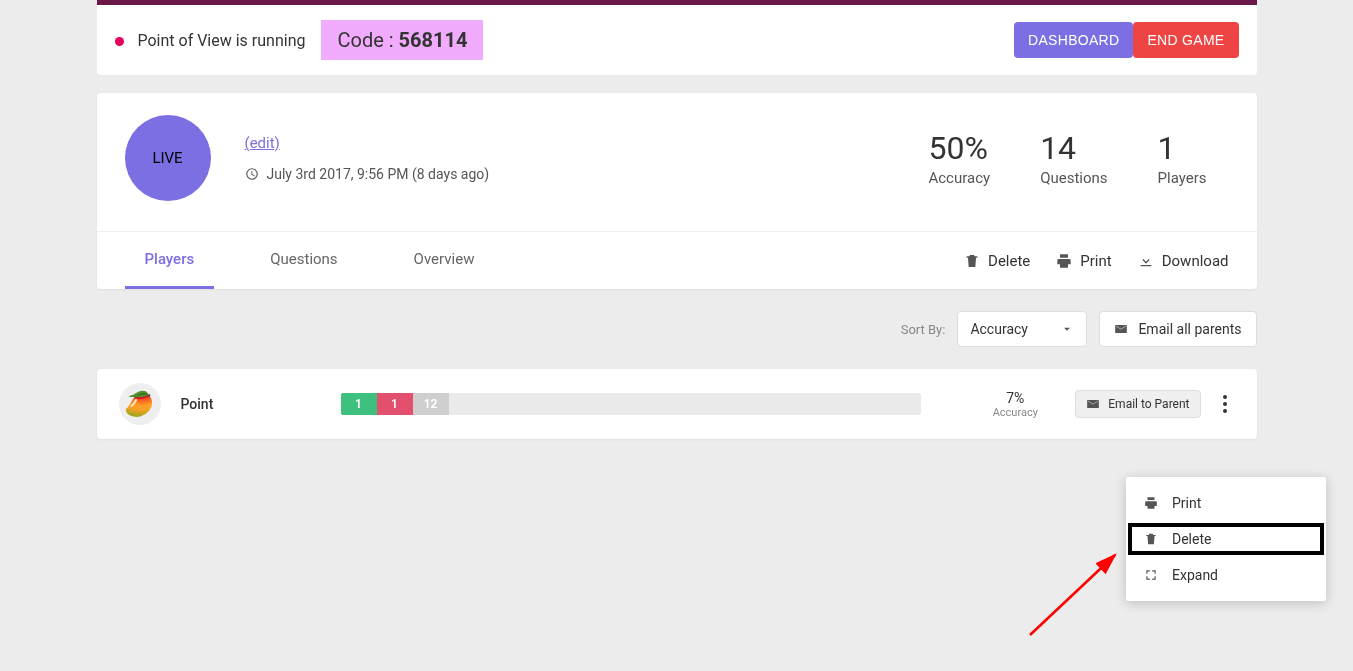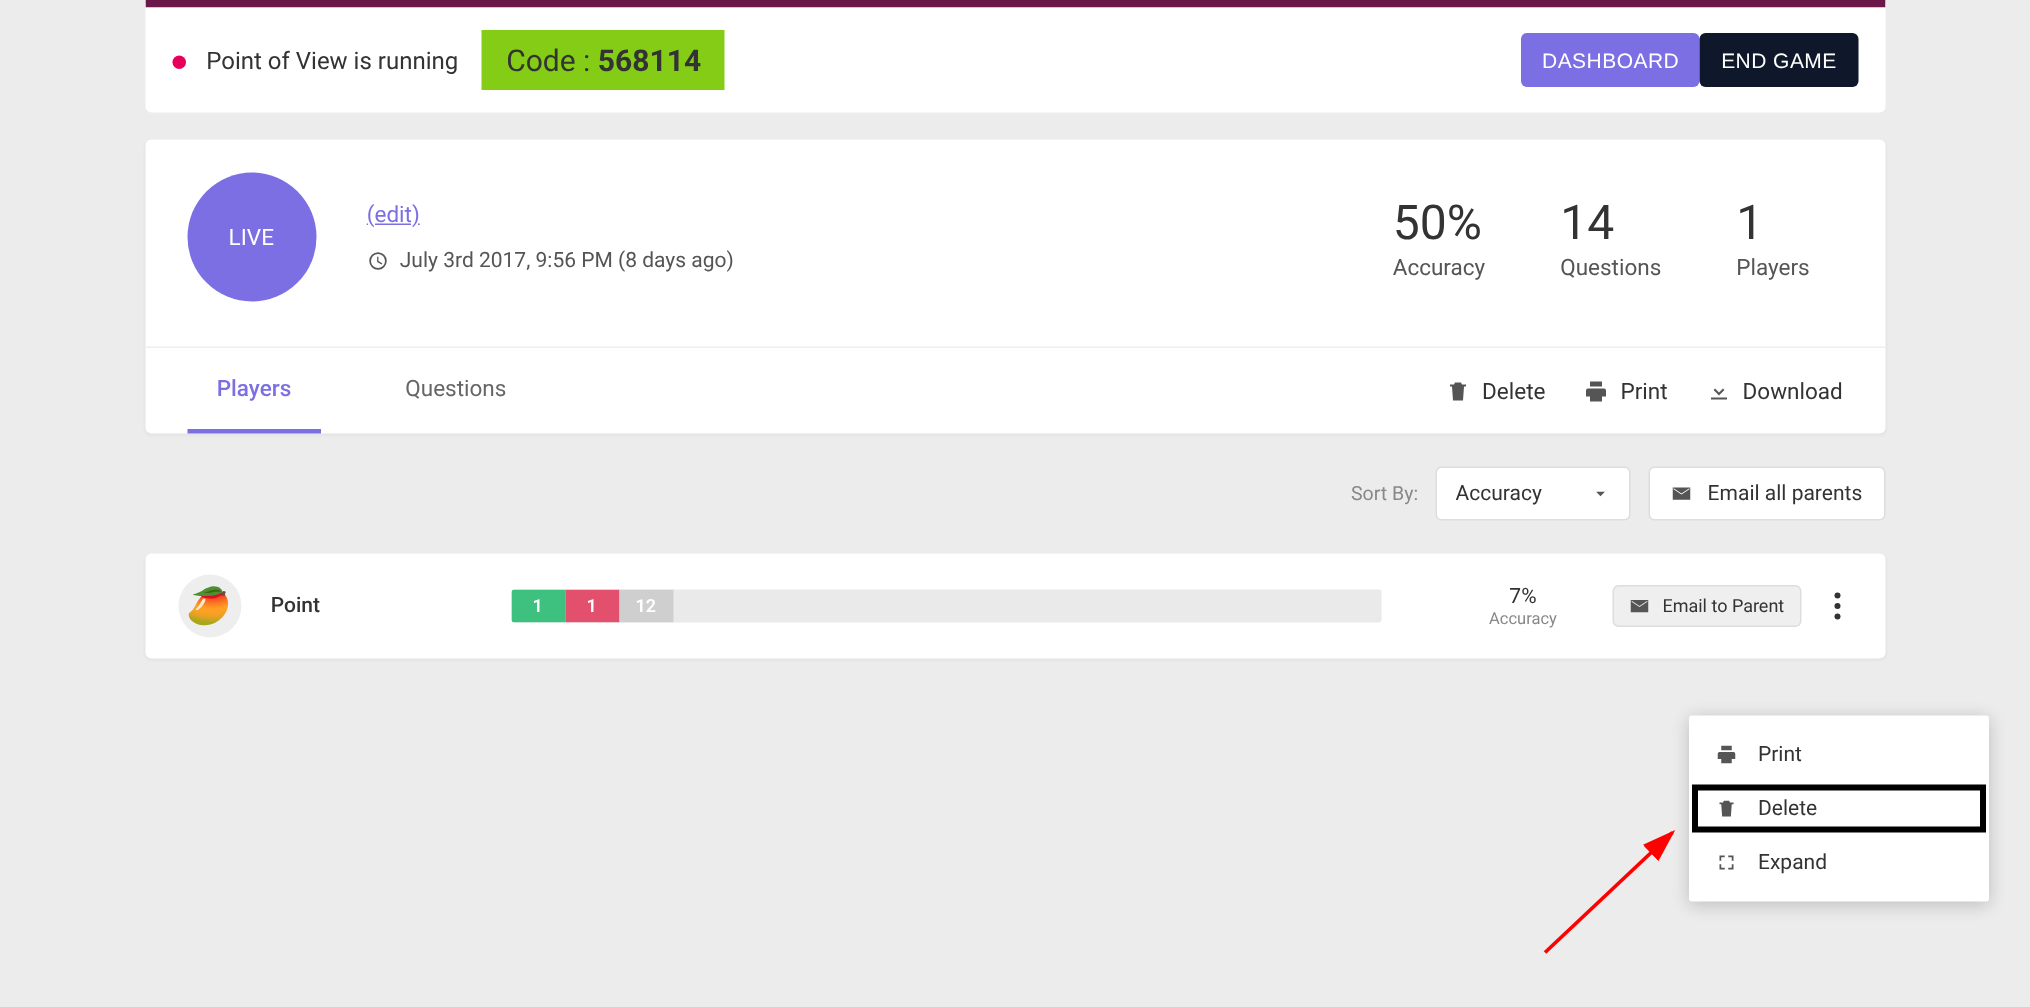--- a/index.html
+++ b/index.html
@@ -26,41 +26,41 @@
     justify-content: space-between;
     margin-bottom: 18px;
   }
   .top-left { display: flex; align-items: center; gap: 16px; }
   .running-dot {
     width: 9px; height: 9px; background: #e6005c; border-radius: 50%;
     display: inline-block; margin-right: 10px;
   }
   .running-text { font-size: 16px; color: #333; }
   .code-box {
-    background: #84cc16; padding: 8px 16px; font-size: 20px; color: #333;
+    background: #f0abfc; padding: 8px 16px; font-size: 20px; color: #333;
   }
   .code-box b { font-weight: 700; }
   .top-right { display: flex; gap: 0; }
   .btn {
     border: none; cursor: pointer; color: #fff; font-size: 14px; font-weight: 500;
     padding: 10px 14px; border-radius: 4px; letter-spacing: 0.3px;
   }
   .btn-purple { background: #7b6fe3; }
-  .btn-red { background: #0f172a; }
+  .btn-red { background: #ef4444; }
 
   .main-card {
     background: #fff; border-radius: 4px; margin-bottom: 22px;
     box-shadow: 0 1px 3px rgba(0,0,0,0.05);
   }
   .card-top {
     display: flex; padding: 22px 28px 30px 28px; align-items: center;
   }
   .live-circle {
     width: 86px; height: 86px; border-radius: 50%; background: #7b6fe3;
-    color: #ffffff; display: flex; align-items: center; justify-content: center;
+    color: #000000; display: flex; align-items: center; justify-content: center;
     font-size: 15px; font-weight: 400; margin-right: 34px;
   }
   .title-block { flex: 1; }
   .title-row { display: flex; align-items: center; gap: 10px; }
   .game-title { font-size: 24px; font-weight: 500; color: #333; }
   .edit-link { font-size: 15px; color: #7b6fe3; text-decoration: underline; cursor: pointer; }
   .timestamp-row { margin-top: 14px; display:flex; align-items:center; gap:8px; color:#555; font-size:14px; }
   .stats { display: flex; gap: 50px; margin-right: 22px; }
   .stat { text-align: left; }
   .stat-val { font-size: 32px; color: #333; font-weight: 400; }
@@ -201,20 +201,21 @@
         </div>
         <div class="stat">
           <div class="stat-val">1</div>
           <div class="stat-lbl">Players</div>
         </div>
       </div>
     </div>
     <div class="tabs-row">
       <div class="tab active">Players</div>
       <div class="tab">Questions</div>
+      <div class="tab">Overview</div>
       <div class="tabs-spacer"></div>
       <div class="action-link">
         <svg class="icon" viewBox="0 0 24 24">
             <path d="M6 7h12l-1 14H7L6 7zm3-4h6l1 2h4v2H4V5h4l1-2z"></path>
           </svg>
         <span>Delete</span>
       </div>
       <div class="action-link">
         <svg class="icon" viewBox="0 0 24 24">
             <path d="M6 2h12v5H6V2zm-2 7h16a2 2 0 0 1 2 2v6h-4v5H6v-5H2v-6a2 2 0 0 1 2-2zm4 9h8v3H8v-3z"></path>

